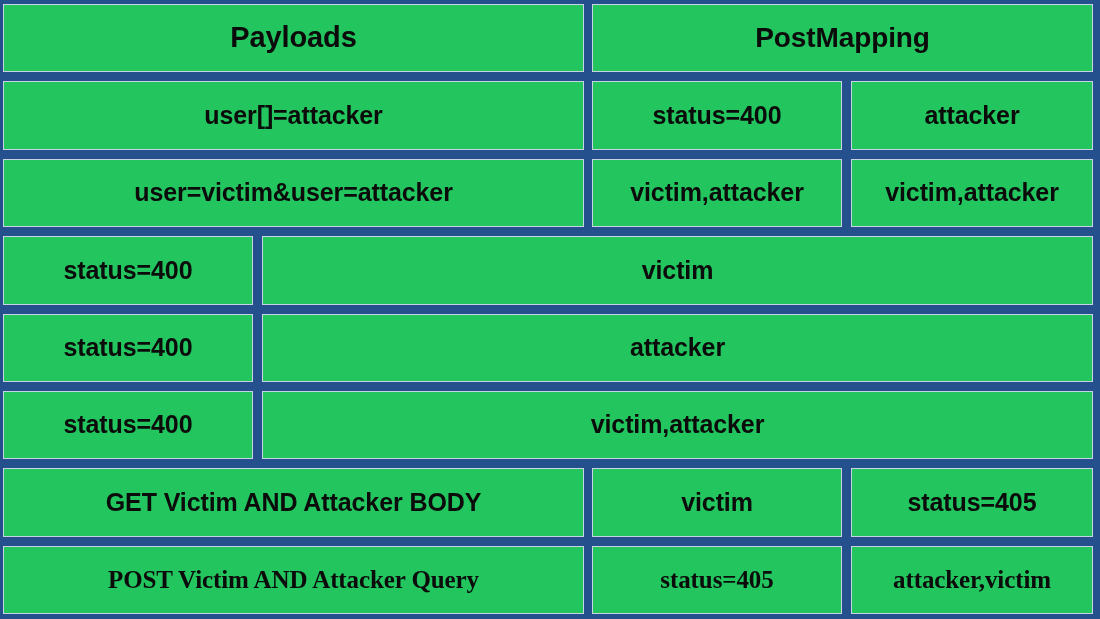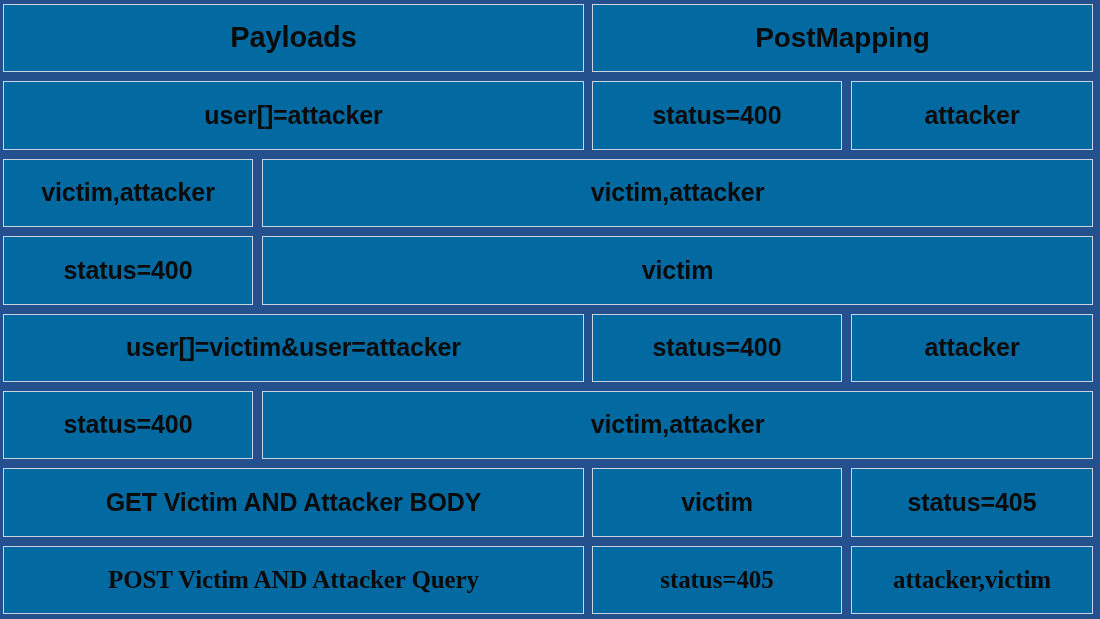--- a/index.html
+++ b/index.html
@@ -29,21 +29,21 @@
     flex: 1 1 0;
     min-height: 0;
     margin-bottom: 9px;
   }
   .table-row:last-child {
     margin-bottom: 0;
     font-family: Liberation Serif, serif;
   }
 
   .cell {
-    background: #0369a1;
+    background: #22c55e;
     border: 1px solid #C9D3E2;
     box-sizing: border-box;
     display: flex;
     align-items: center;
     justify-content: center;
     text-align: center;
     color: #0B0B0B;
     font-weight: bold;
     font-size: 25px;
     line-height: 1.1;
@@ -81,31 +81,31 @@
     <div class="cell col-post">PostMapping</div>
   </div>
 
   <div class="table-row">
     <div class="cell col-payload">user[]=attacker</div>
     <div class="cell col-get">status=400</div>
     <div class="cell col-post">attacker</div>
   </div>
 
   <div class="table-row">
+    <div class="cell col-payload">user=victim&amp;user=attacker</div>
     <div class="cell col-get">victim,attacker</div>
     <div class="cell col-post">victim,attacker</div>
   </div>
 
   <div class="table-row">
     <div class="cell col-get">status=400</div>
     <div class="cell col-post">victim</div>
   </div>
 
   <div class="table-row">
-    <div class="cell col-payload">user[]=victim&amp;user=attacker</div>
     <div class="cell col-get">status=400</div>
     <div class="cell col-post">attacker</div>
   </div>
 
   <div class="table-row">
     <div class="cell col-get">status=400</div>
     <div class="cell col-post">victim,attacker</div>
   </div>
 
   <div class="table-row">

